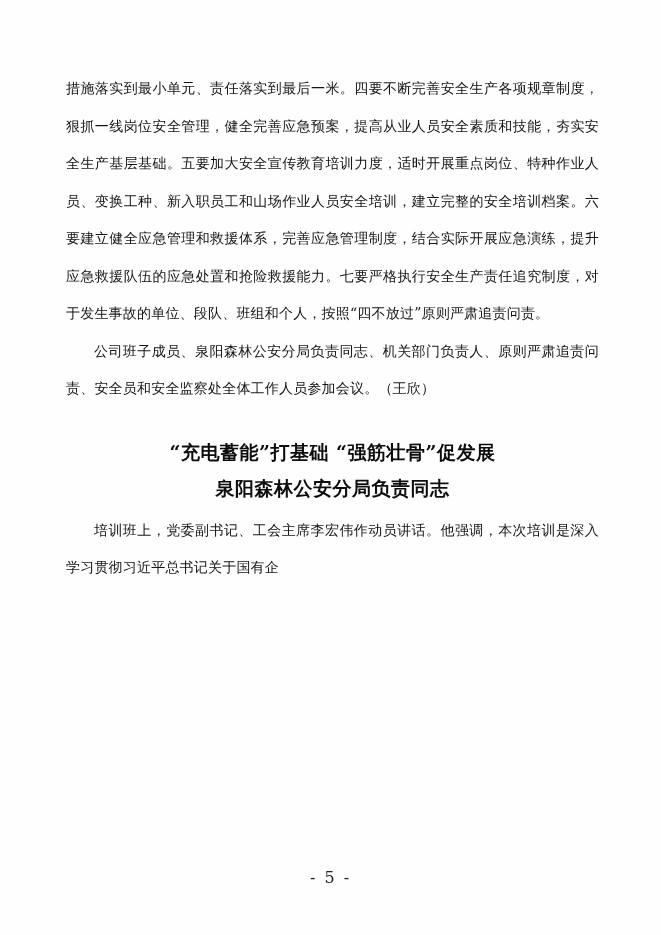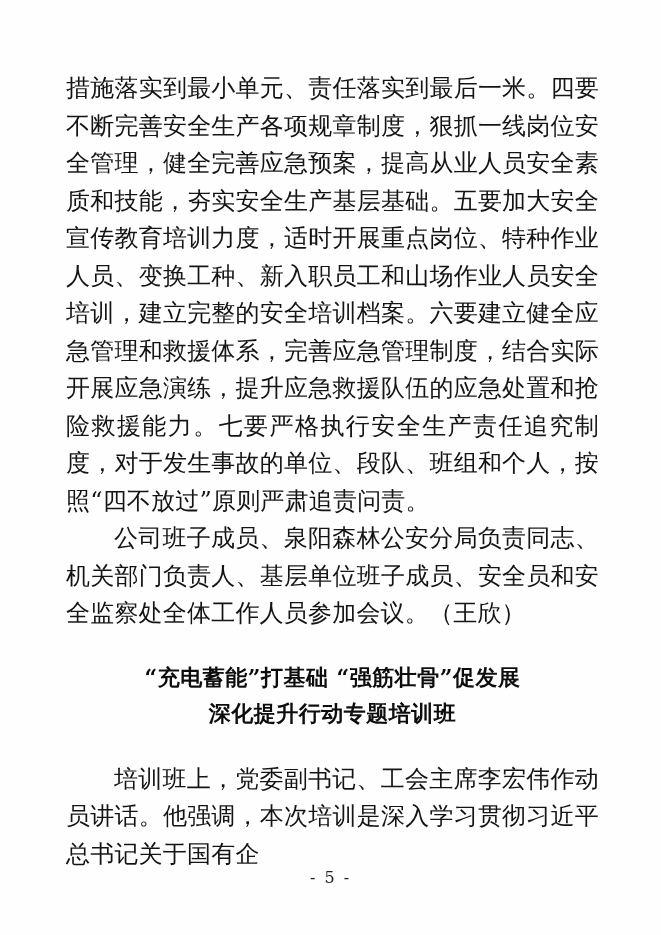--- a/index.html
+++ b/index.html
@@ -26,34 +26,34 @@
     font-size: 19.5px;
     line-height: 37.5px;
     text-align: justify;
     text-justify: inter-ideograph;
     letter-spacing: 0.2px;
     color: #141414;
   }
   .para {
     margin: 0;
     text-indent: 2em;
-    font-size: 24px;
+    font-size: 14px;
     line-height: 37.5px;
     text-align: justify;
     text-justify: inter-ideograph;
     color: #141414;
   }
   .para.no-indent {
     text-indent: 0;
   }
   .headline {
-    margin: 26px 0 30px 0;
+    margin: 26px 0 6px 0;
     text-align: center;
     font-weight: bold;
-    font-size: 22px;
+    font-size: 19px;
     line-height: 36px;
     letter-spacing: 0.5px;
     color: #0d0d0d;
   }
   .headline .line {
     display: block;
   }
   .footer {
     position: absolute;
     left: 0;
@@ -65,25 +65,25 @@
     color: #222;
   }
 </style>
 </head>
 <body>
 
 <div class="page">
 
   <p class="para no-indent body-text">措施落实到最小单元、责任落实到最后一米。四要不断完善安全生产各项规章制度，狠抓一线岗位安全管理，健全完善应急预案，提高从业人员安全素质和技能，夯实安全生产基层基础。五要加大安全宣传教育培训力度，适时开展重点岗位、特种作业人员、变换工种、新入职员工和山场作业人员安全培训，建立完整的安全培训档案。六要建立健全应急管理和救援体系，完善应急管理制度，结合实际开展应急演练，提升应急救援队伍的应急处置和抢险救援能力。七要严格执行安全生产责任追究制度，对于发生事故的单位、段队、班组和个人，按照“四不放过”原则严肃追责问责。</p>
 
-  <p class="para body-text">公司班子成员、泉阳森林公安分局负责同志、机关部门负责人、基层单位班子成员、安全员和安全监察处全体工作人员参加会议。（王欣）</p>
+  <p class="para body-text">公司班子成员、泉阳森林公安分局负责同志、机关部门负责人、原则严肃追责问责、安全员和安全监察处全体工作人员参加会议。（王欣）</p>
 
   <div class="headline">
     <span class="line">“充电蓄能”打基础  “强筋壮骨”促发展</span>
-    <span class="line">深化提升行动专题培训班</span>
+    <span class="line">泉阳森林公安分局负责同志</span>
   </div>
 
 
   <p class="para body-text">培训班上，党委副书记、工会主席李宏伟作动员讲话。他强调，本次培训是深入学习贯彻习近平总书记关于国有企</p>
 
   <div class="footer">- 5 -</div>
 
 </div>
 
 </body></html>

